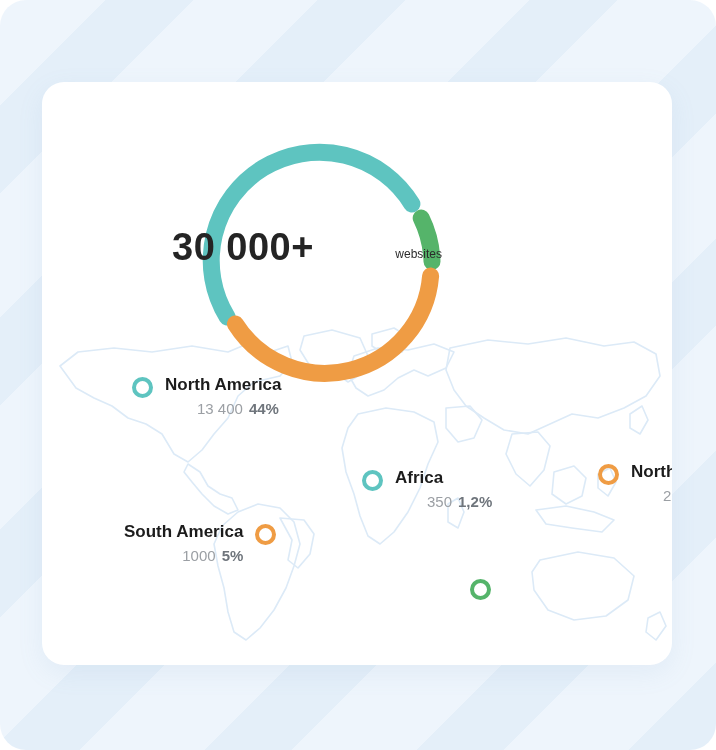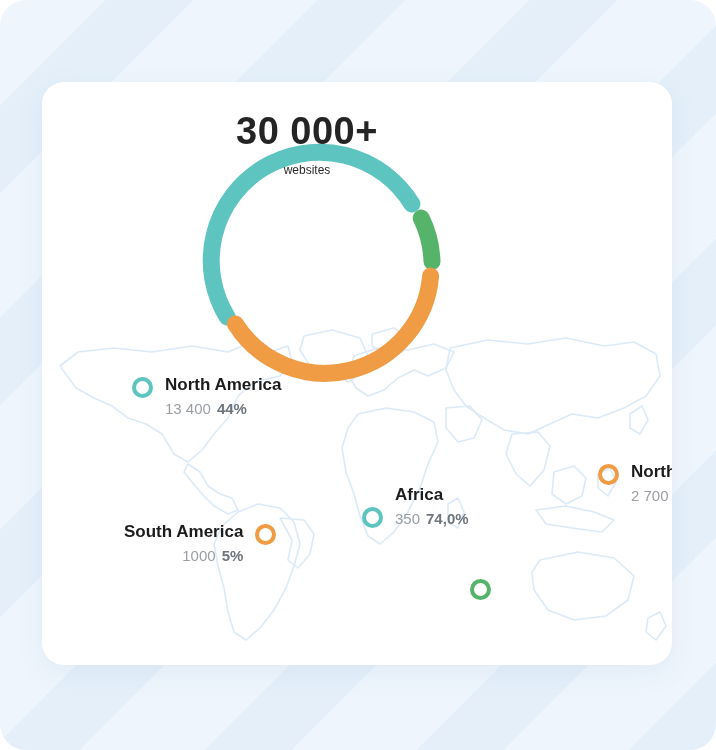--- a/index.html
+++ b/index.html
@@ -73,23 +73,23 @@
     fill: none;
     stroke-width: 17;
     stroke-linecap: round;
   }
   .donut-center {
     position: absolute;
     left: 0; top: 0;
     width: 270px;
     height: 270px;
     display: flex;
-    flex-direction: column;
+    flex-direction: row;
     align-items: center;
-    justify-content: flex-start;
+    justify-content: space-between;
   }
   .donut-total {
     font-size: 38px;
     font-weight: bold;
     color: #242424;
     letter-spacing: 0.5px;
     line-height: 1;
   }
   .donut-sub {
     margin-top: 13px;
@@ -126,32 +126,33 @@
     font-size: 17px;
     font-weight: bold;
     color: #1c1c1c;
     line-height: 20px;
   }
   .region-stats {
     margin-top: 5px;
     font-size: 15px;
     color: #9b9fa4;
     line-height: 18px;
+    margin-left: 32px;
   }
   .region-stats .pct {
     font-weight: bold;
     color: #6f757c;
     margin-left: 6px;
   }
 
   
   #region-north-america { left: 90px; top: 293px; }
   #region-europe        { left: 340px; top: 323px; }
   #region-asia          { left: 556px; top: 380px; }
-  #region-africa        { left: 320px; top: 403px; align-items: flex-end; }
+  #region-africa        { left: 320px; top: 386px; }
   #region-south-america { left: 82px;  top: 440px; }
   #region-australia     { left: 416px; top: 495px; }
 </style>
 </head>
 <body>
 
 <div class="stage">
 
   <div class="card">
 
@@ -219,21 +220,21 @@
           <span>2 700</span>
         </span>
       </span>
     </div>
 
     <div class="region" id="region-africa">
       <span class="marker" style="border-color:#5ec4c0"></span>
       <span class="region-text">
         <span class="region-name">Africa</span>
         <span class="region-stats">
-          <span>350</span><span class="pct">74,0%</span>
+          <span>350</span><span class="pct">1,2%</span>
         </span>
       </span>
     </div>
 
     <div class="region right-marker" id="region-south-america">
       <span class="marker" style="border-color:#ef9c44"></span>
       <span class="region-text">
         <span class="region-name">South America</span>
         <span class="region-stats">
           <span>1000</span><span class="pct">5%</span>

